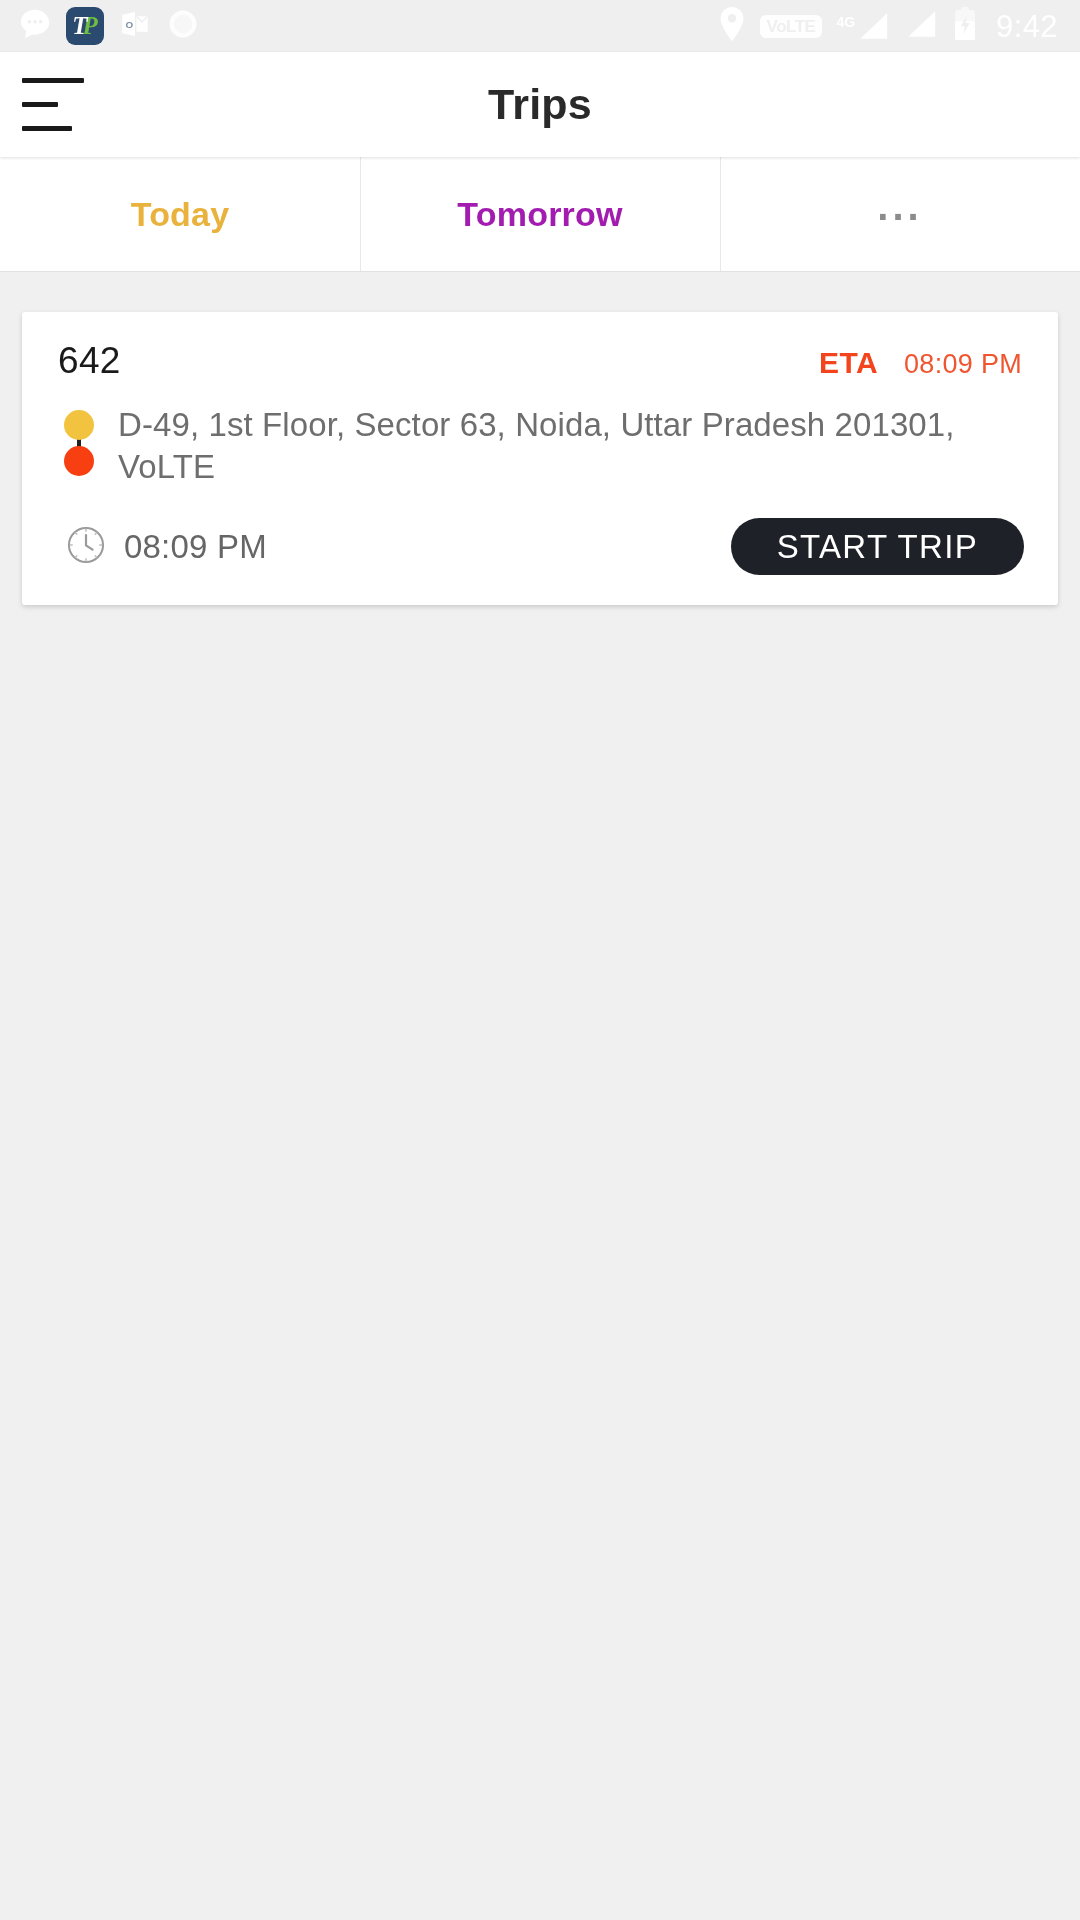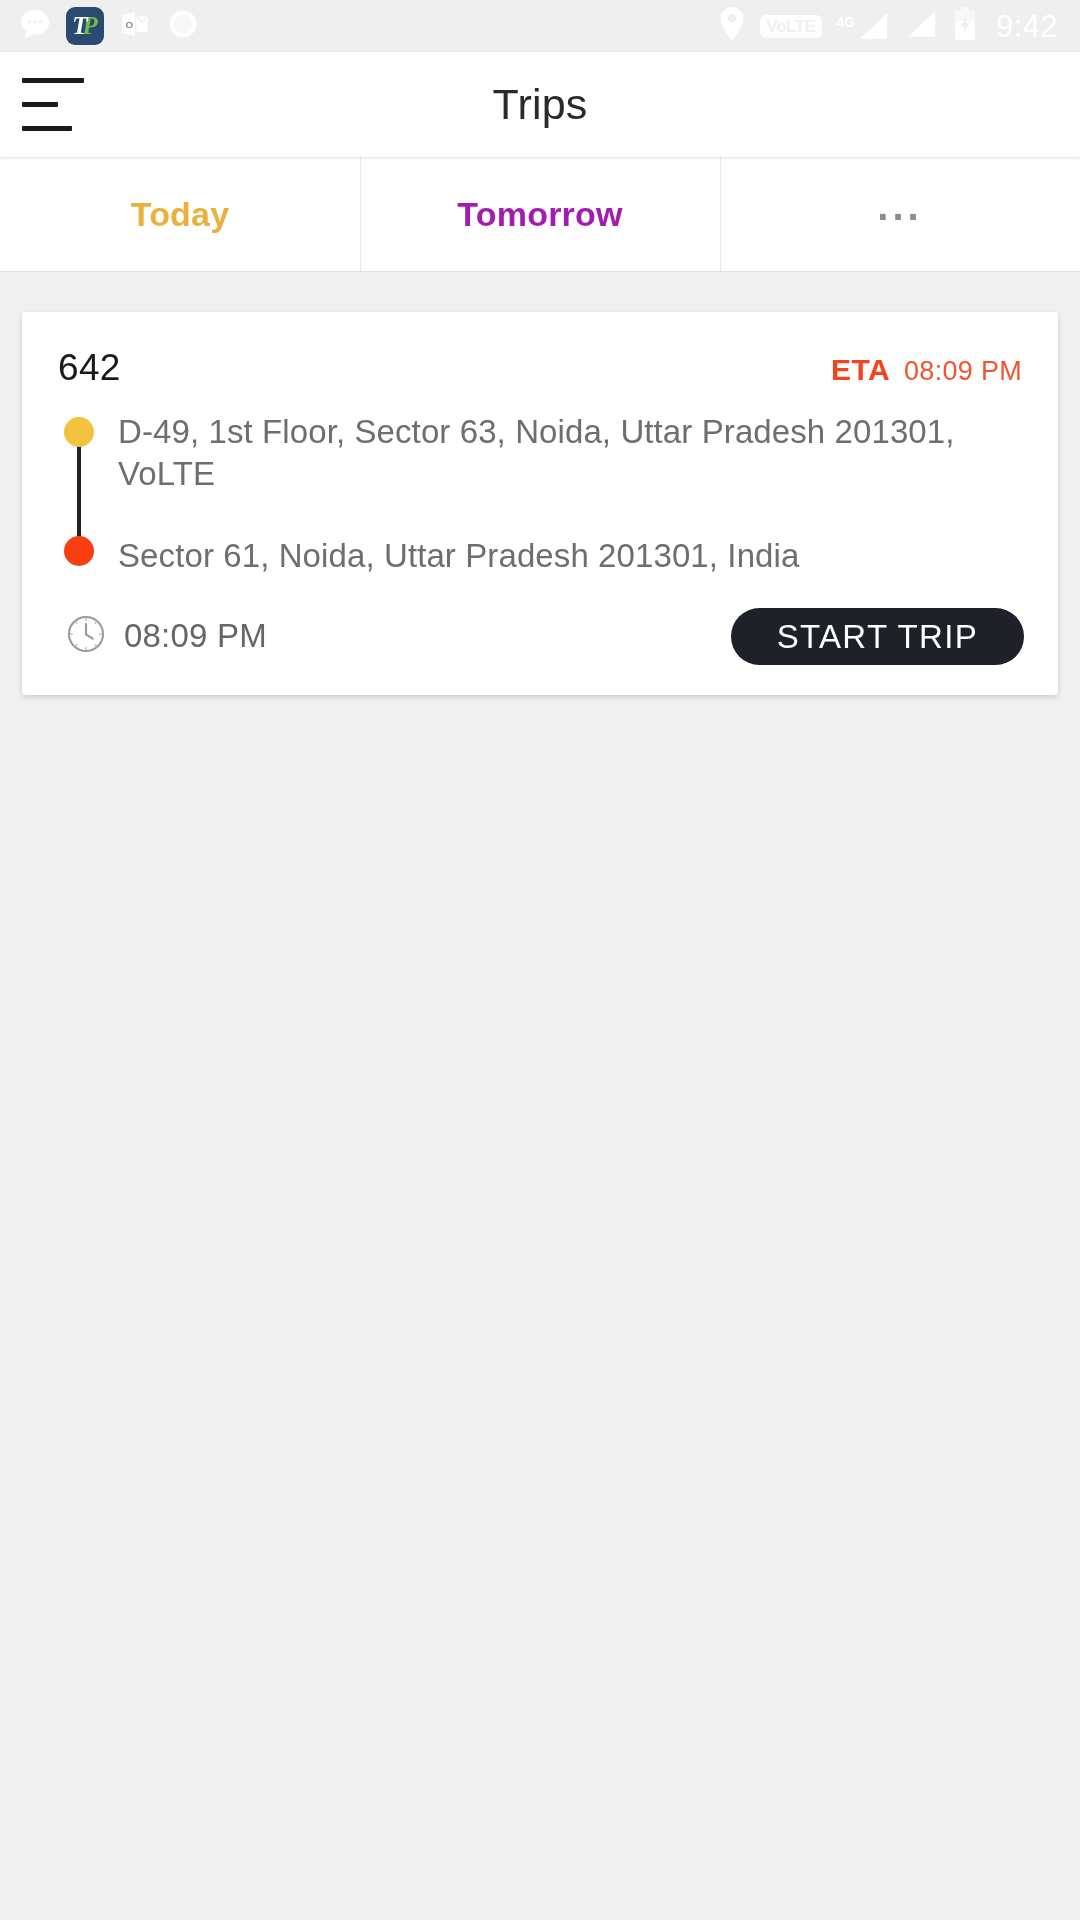--- a/index.html
+++ b/index.html
@@ -133,21 +133,21 @@
   }
   .hamburger i:nth-child(1) { width: 62px; }
   .hamburger i:nth-child(2) { width: 36px; }
   .hamburger i:nth-child(3) { width: 50px; }
 
   .app-title {
     width: 100%;
     text-align: center;
     font-size: 43px;
     color: #2A2A2A;
-    font-weight: 400;
+    font-weight: 700;
     letter-spacing: 0.2px;
   }
 
   
   .tab-bar {
     height: 115px;
     background: #FFFFFF;
     display: flex;
     border-bottom: 1px solid #E2E2E2;
   }
@@ -187,33 +187,32 @@
     border-radius: 3px;
     box-shadow: 0 2px 5px rgba(0,0,0,0.16);
     padding: 28px 34px 30px 34px;
     position: relative;
   }
 
   .card-head {
     display: flex;
     align-items: baseline;
     padding: 0 2px;
-    margin-top: 7px;
   }
   .trip-number {
     font-size: 37px;
     color: #1A1A1A;
     font-weight: 400;
     letter-spacing: 0.3px;
   }
   .eta-wrap {
     margin-left: auto;
     display: flex;
     align-items: baseline;
-    gap: 14px;
+    gap: 26px;
     text-align: center;
   }
   .eta-label {
     font-size: 30px;
     font-weight: bold;
     color: #F4441E;
     letter-spacing: 0.4px;
   }
   .eta-time {
     font-size: 27px;
@@ -391,21 +390,20 @@
         <span class="eta-time">08:09 PM</span>
       </div>
     </div>
 
     <div class="route">
       <div class="route-line"></div>
       <div class="dot origin"></div>
       <div class="dot dest"></div>
 
       <div class="addr origin-addr">D-49, 1st Floor, Sector 63, Noida, Uttar Pradesh 201301, VoLTE</div>
-      <div class="addr dest-addr">Sector 61, Noida, Uttar Pradesh 201301, India</div>
     </div>
 
     <div class="meta-row">
 
       <div class="meta-item">
         <span>
           <svg width="44" height="44" viewBox="0 0 24 24">
             <circle cx="12" cy="12" r="9.3" fill="none" stroke="#9A9A9A" stroke-width="1.1"></circle>
             <path d="M12 6.6v5.6l3.6 2.3" fill="none" stroke="#9A9A9A" stroke-width="1.2" stroke-linecap="round"></path>
             <g stroke="#BDBDBD" stroke-width="0.8" stroke-linecap="round">

